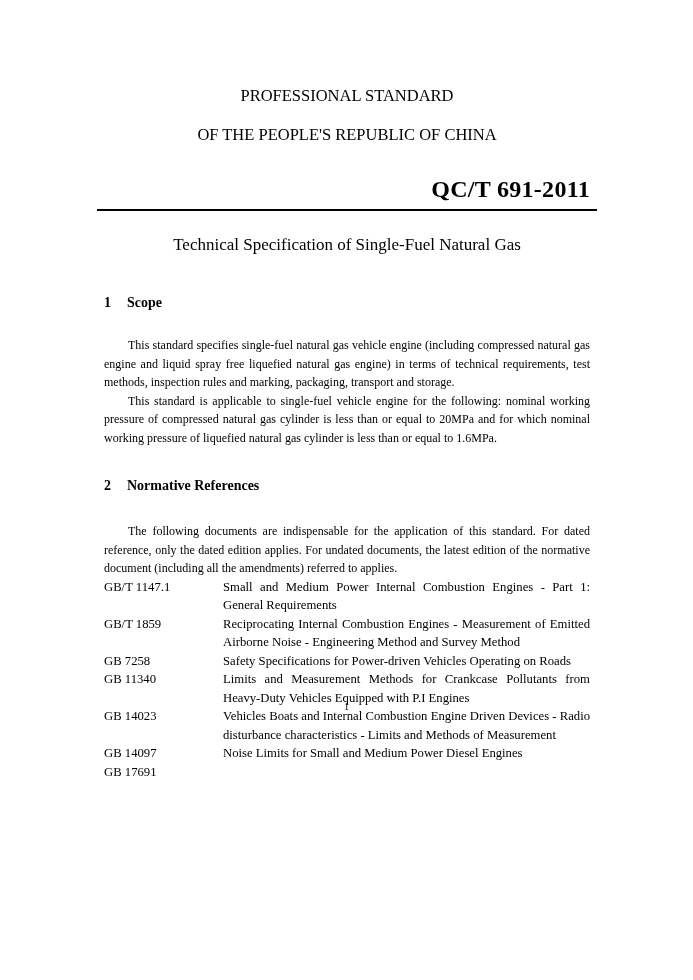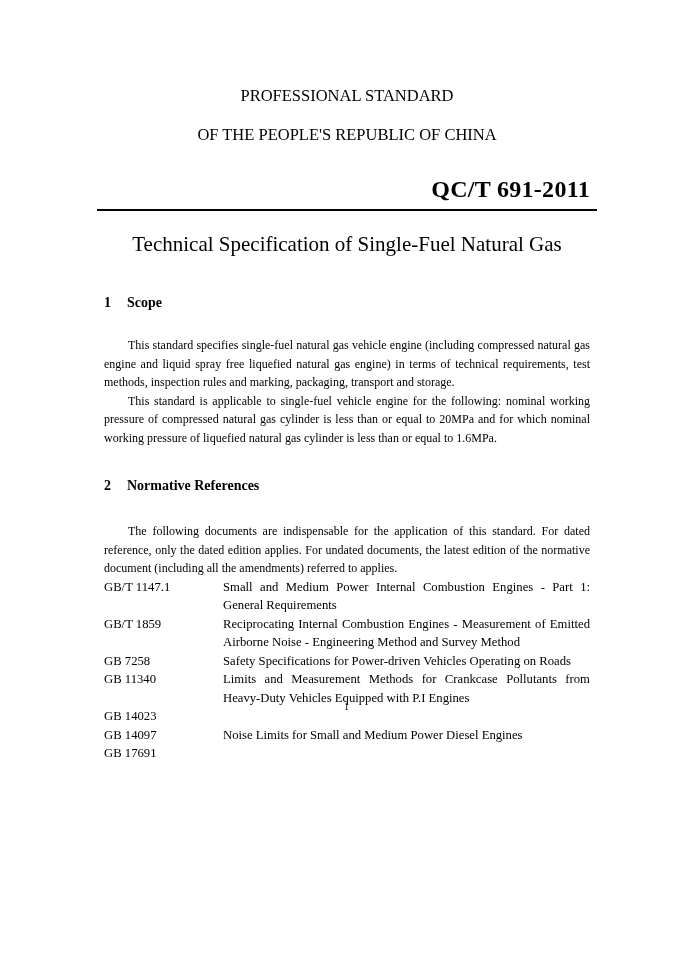--- a/index.html
+++ b/index.html
@@ -34,21 +34,21 @@
     line-height: 28px;
     margin-top: 30px;
     letter-spacing: 0.3px;
   }
   .header-rule {
     height: 2px;
     background: #000000;
     margin: 6px -7px 0 -7px;
   }
   .doc-title {
-    font-size: 21px;
+    font-size: 17px;
     font-weight: normal;
     text-align: center;
     line-height: 31px;
     margin: 18px 0 0 0;
   }
   .sec-heading {
     font-size: 14px;
     font-weight: bold;
     line-height: 20px;
     margin: 0;
@@ -129,20 +129,21 @@
       <div class="ref-row">
         <span class="ref-code">GB 7258</span>
         <span class="ref-title">Safety Specifications for Power-driven Vehicles Operating on Roads</span>
       </div>
       <div class="ref-row">
         <span class="ref-code">GB 11340</span>
         <span class="ref-title">Limits and Measurement Methods for Crankcase Pollutants from Heavy-Duty Vehicles Equipped with P.I Engines</span>
       </div>
       <div class="ref-row">
         <span class="ref-code">GB 14023</span>
+        <span class="ref-title">Vehicles Boats and Internal Combustion Engine Driven Devices - Radio disturbance characteristics - Limits and Methods of Measurement</span>
       </div>
       <div class="ref-row">
         <span class="ref-code">GB 14097</span>
         <span class="ref-title">Noise Limits for Small and Medium Power Diesel Engines</span>
       </div>
       <div class="ref-row">
         <span class="ref-code">GB 17691</span>
       </div>
     </div>
   </section>

